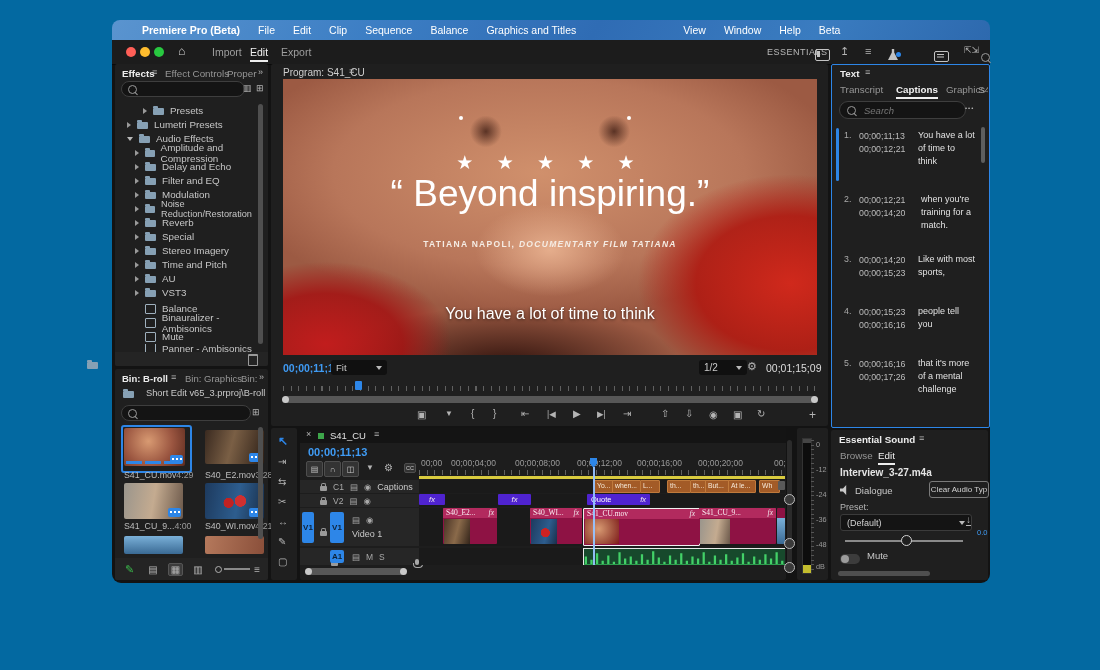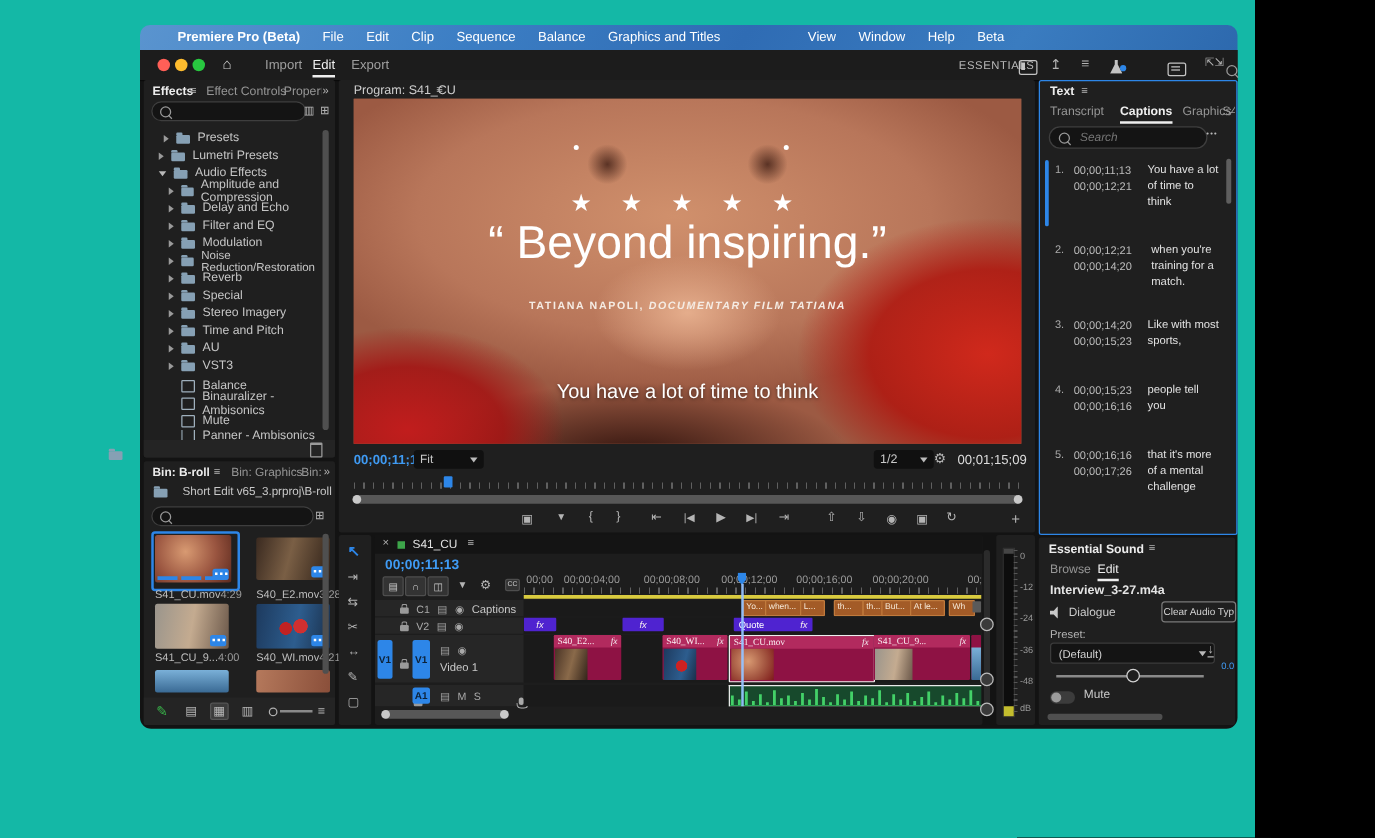--- a/index.html
+++ b/index.html
@@ -1,17 +1,17 @@
 <!DOCTYPE html>
 <html><head>
 <meta charset="utf-8">
 <style>
   html,body{margin:0;padding:0;background:#000;width:1100px;height:670px;overflow:hidden;
     font-family:"Liberation Sans",sans-serif;color:#c8c8c8;}
-  #screen{position:absolute;inset:0;width:1004px;height:670px;background:#14b8a6;overflow:hidden;}
+  #screen{position:absolute;inset:0;width:1100px;height:670px;background:#0369a1;overflow:hidden;}
   .ab{position:absolute;}
   .f{display:flex;align-items:center;}
   
   #menubar{left:112px;top:20px;width:878px;height:20px;border-radius:8px 8px 0 0;
     background:linear-gradient(120deg,#5a94cf 0%,#3c7ec4 30%,#2f6cb4 55%,#3a7cc0 80%,#2d69ae 100%);
     display:flex;align-items:center;font-size:10.5px;color:#fff;}
   .mb-it{margin:0 9px;white-space:nowrap;}
   
   #winbg{left:112px;top:40px;width:878px;height:543px;background:#131313;border-radius:0 0 9px 9px;}
   #titlebar{left:112px;top:40px;width:878px;height:24px;background:#1c1c1c;border-bottom:1px solid #0a0a0a;}
@@ -79,21 +79,21 @@
 
   <div id="menubar" class="ab">
     <span class="mb-it" style="margin-left:12px;font-size:12px"></span>
     <span class="mb-it" style="font-weight:bold">Premiere Pro (Beta)</span>
     <span class="mb-it">File</span>
     <span class="mb-it">Edit</span>
     <span class="mb-it">Clip</span>
     <span class="mb-it">Sequence</span>
     <span class="mb-it">Balance</span>
     <span class="mb-it">Graphics and Titles</span>
-    <span class="mb-it" style="margin-left:61px">View</span>
+    <span class="mb-it" style="margin-left:98px">View</span>
     <span class="mb-it">Window</span>
     <span class="mb-it">Help</span>
     <span class="mb-it">Beta</span>
   </div>
 
   <div id="winbg" class="ab"></div>
 
   <div id="titlebar" class="ab">
     <span class="tl ab" style="left:14px;top:7px;background:#ff5f57"></span>
     <span class="tl ab" style="left:28px;top:7px;background:#febc2e"></span>
@@ -123,21 +123,21 @@
     <span class="ab ptab" style="left:50px;top:4px;font-size:9.8px">Effect Controls</span>
     <span class="ab ptab" style="left:112px;top:4px;font-size:9.8px;width:30px;overflow:hidden;white-space:nowrap">Propertie</span>
     <span class="ab icg" style="left:143px;top:3px;font-size:9px">»</span>
     <div class="fld f" style="left:6px;top:17px;width:116px;height:14px;padding-left:6px;gap:5px">
       <span class="mag"></span>
         <input style="">
     </div>
     <span class="ab icg" style="left:128px;top:19px;font-size:9px">▥</span>
     <span class="ab icg" style="left:141px;top:19px;font-size:9px">⊞</span>
 
-    <div class="trow" style="left:16px;top:40px">
+    <div class="trow" style="left:28px;top:40px">
         <span class="tri-r"></span>
         <span class="fold"></span>
         <span>Presets</span>
       </div>
     <div class="trow" style="left:12px;top:54px">
         <span class="tri-r"></span>
         <span class="fold"></span>
         <span>Lumetri Presets</span>
       </div>
     <div class="trow" style="left:12px;top:68px">

